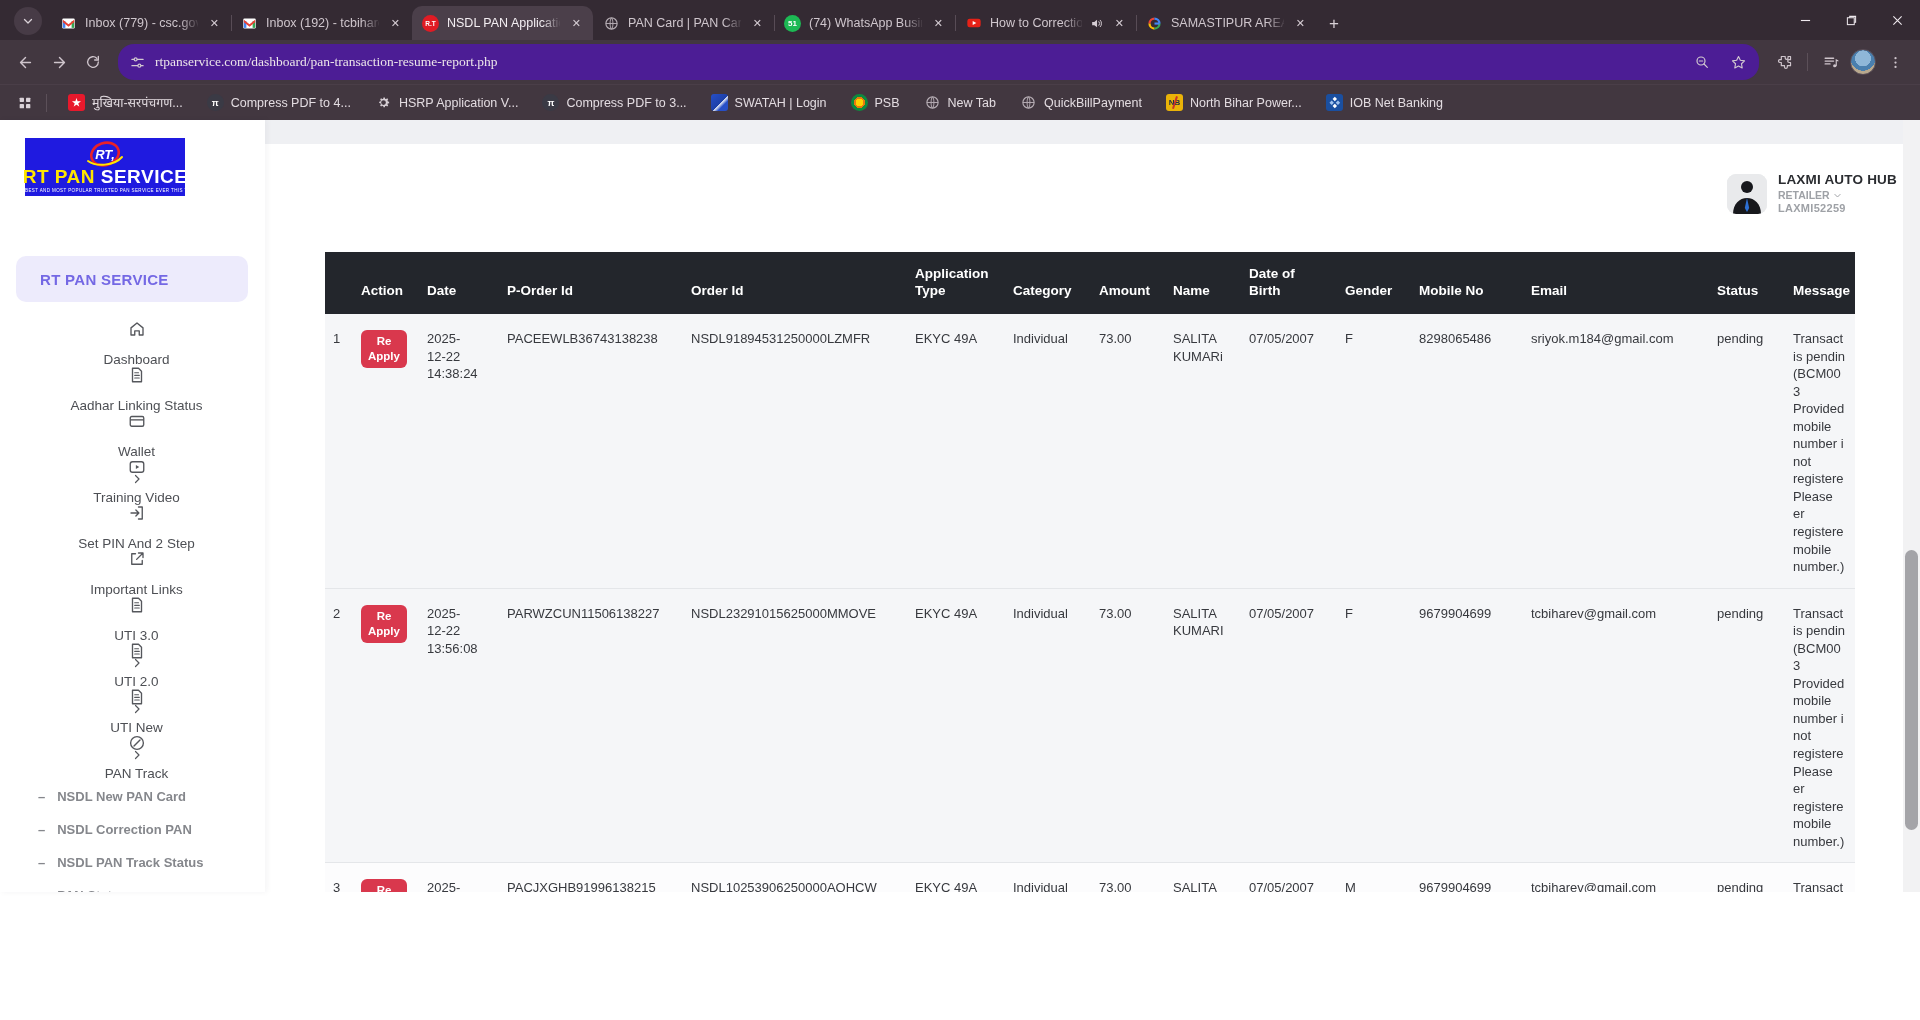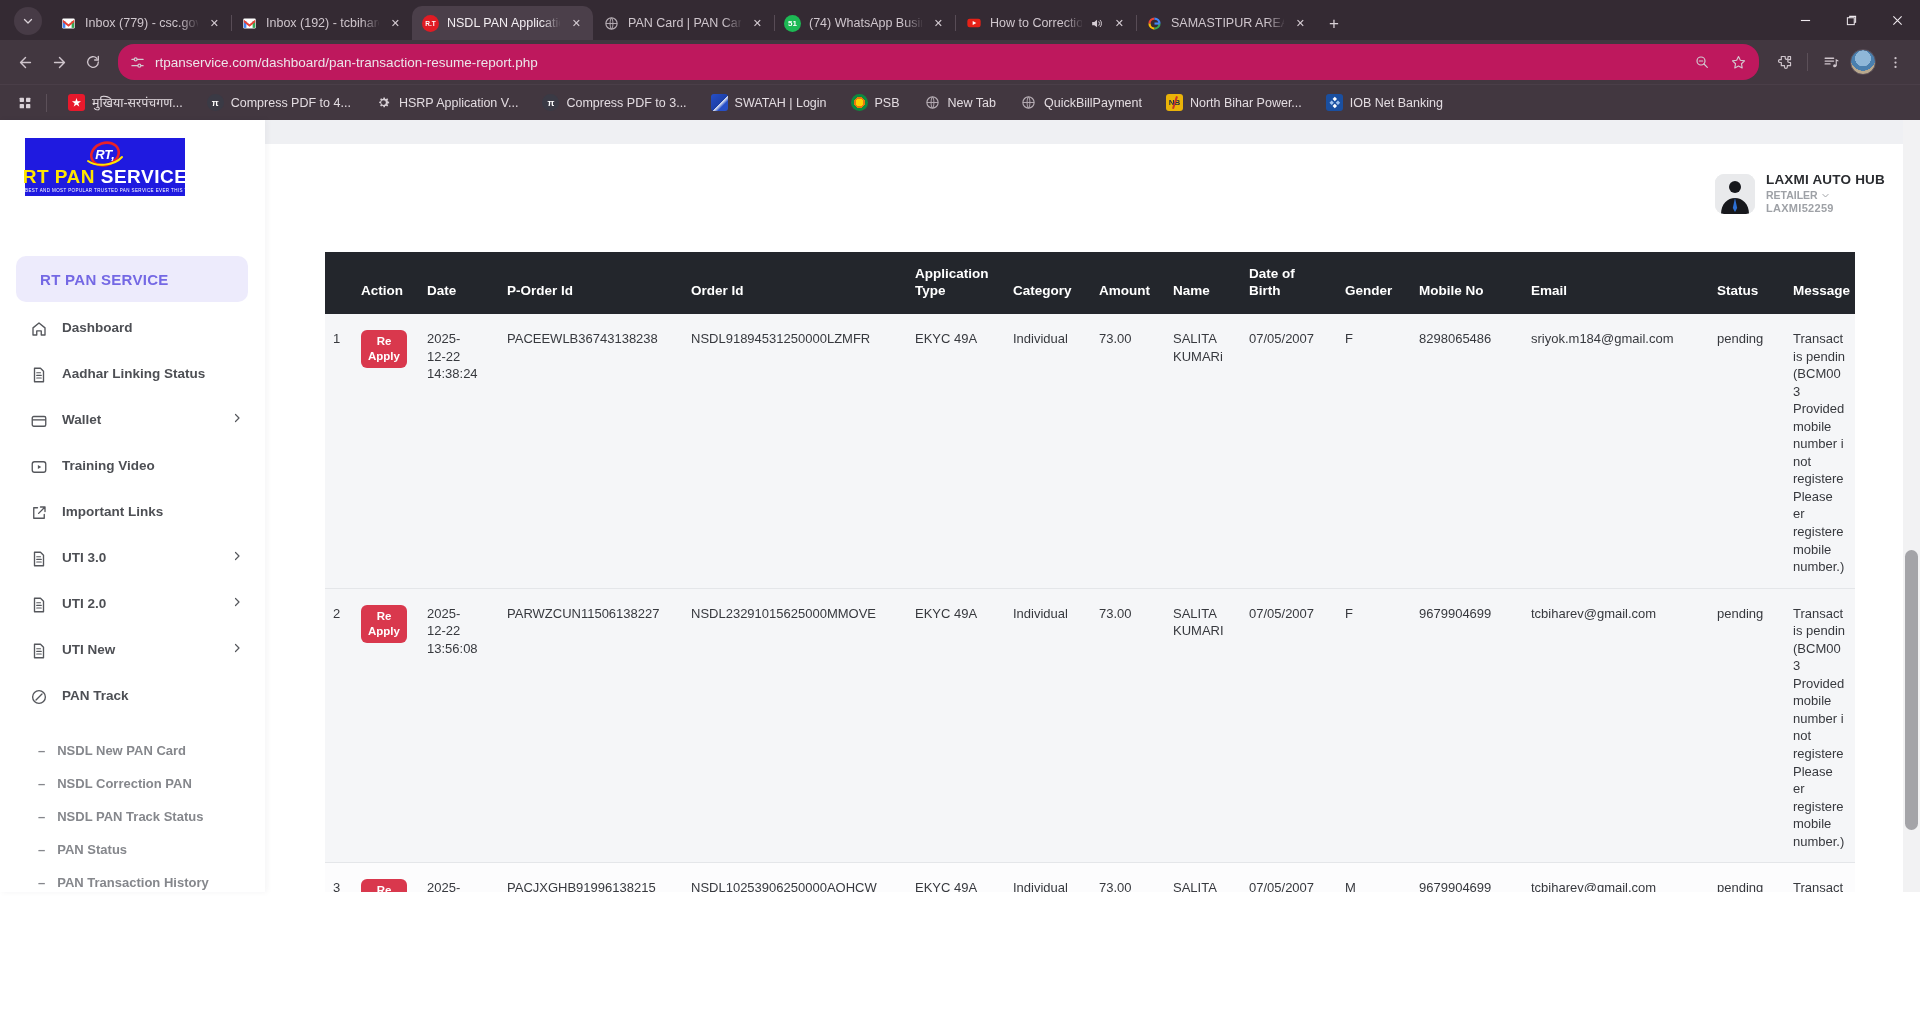--- a/index.html
+++ b/index.html
@@ -34,22 +34,22 @@
   .fav-psb { background:radial-gradient(circle at 50% 50%, #ffd200 0 32%, #e87a10 33% 45%, #0c8a3e 46% 100%); border-radius:50%; }
   .fav-nb { background:#eab308; border-radius:3px; } .fav-nb .fav-txt{ color:#1c2b4a; font-size:8px; }
   .fav-nb::after { content:''; position:absolute; left:8px; top:2px; bottom:2px; width:1.5px; background:#c8342a; transform:rotate(18deg); }
   .fav-iob { background:#1a4fa0; border-radius:3px; }
   .newtab-btn { color:#d8d0d6; font-size:17px; padding:0 12px 6px 12px; cursor:pointer; }
   .win-controls { position:absolute; right:0; top:0; height:40px; display:flex; align-items:center; }
   .win-btn { width:46px; height:40px; display:flex; align-items:center; justify-content:center; color:#efe9ee; font-size:12px; }
 
   .toolbar { height:44px; background:#423740; display:flex; align-items:center; padding:0 10px; gap:4px; }
   .nav-btn { width:30px; height:30px; border-radius:50%; display:flex; align-items:center; justify-content:center; color:#cfc5cc; flex:none; }
-  .omnibox { flex:1; height:36px; background:#be185d; border-radius:16px; display:flex; align-items:center;
-    padding:0 8px 0 12px; margin:0 6px; gap:10px; }
+  .omnibox { flex:1; height:36px; background:#4c1d95; border-radius:16px; display:flex; align-items:center;
+    padding:0 8px 0 12px; margin:0 6px; gap:10px;font-family:Liberation Serif, serif; }
   .omnibox .url { flex:1; color:#ece5ea; font-size:13.5px; white-space:nowrap; overflow:hidden; }
   .omni-ic { width:26px; height:26px; border-radius:50%; display:flex; align-items:center; justify-content:center; color:#d3cad1; flex:none; }
   .toolbar-sep { width:1px; height:18px; background:#5c5059; margin:0 4px; }
   .profile-avatar { width:26px; height:26px; border-radius:50%; flex:none;
     background:radial-gradient(circle at 50% 35%, #8fb7d8 0 40%, #4a7fae 41% 62%, #b9a98e 63% 100%); border:1px solid #5a4e58; }
 
   .bookbar { height:36px; background:#423740; display:flex; align-items:center; padding:0 12px; gap:4px;
     border-top:1px solid #4a3e48; }
   .apps-grid-btn { width:26px; height:26px; display:flex; align-items:center; justify-content:center; color:#d9d1d7; }
   .book-sep { width:1px; height:18px; background:#5c5059; margin:0 8px 0 4px; }
@@ -66,34 +66,34 @@
   .logo-swirl { position:absolute; top:1px; left:50%; transform:translateX(-50%); width:46px; height:30px; }
   .logo-title { font-size:19px; font-weight:800; letter-spacing:.5px; line-height:1;
     font-family:"Liberation Sans", sans-serif; white-space:nowrap; }
   .logo-title .y { color:#ffe600; } .logo-title .w { color:#fff; }
   .logo-tag { font-size:4.5px; color:#fff; letter-spacing:.4px; margin-top:2px; white-space:nowrap; }
 
   .brand-pill { position:absolute; left:16px; top:136px; width:232px; height:46px; background:#edebfc;
     border-radius:10px; display:flex; align-items:center; padding-left:24px;
     color:#7468e4; font-weight:bold; font-size:15px; letter-spacing:.3px; }
   .nav { position:absolute; left:0; top:200px; right:0; }
-  .nav-item { height:46px; display:flex; gap:14px; padding:0 22px 0 30px;
-    color:#4d4f54; font-size:13.5px; font-weight:bold; cursor:pointer; }
+  .nav-item { height:46px; display:flex; align-items:center; gap:14px; padding:0 22px 0 30px;
+    color:#4d4f54; font-size:13.5px; font-weight:normal; cursor:pointer;flex-direction:column; }
   .nav-item svg { flex:none; color:#55575c; }
   .nav-item .lbl { flex:1; }
   .nav-item .chev { color:#6b6d72; display:flex; }
   .nav-item.active { background:#ddd9f8; border-radius:10px; margin:0 10px; padding:0 12px 0 20px; color:#6f63e8; }
   .nav-item.active svg { color:#6f63e8; }
   .nav-sub { height:33px; display:flex; align-items:center; gap:12px; padding-left:38px;
     color:#85878c; font-size:13px; font-weight:bold; cursor:pointer; }
   .nav-sub .dash { color:#85878c; }
 
   .main { position:absolute; left:265px; right:17px; top:0; height:100%; background:#fff; overflow:hidden; }
   .main-strip { height:24px; background:#eff0f3; }
-  .user { position:absolute; top:52px; right:18px; display:flex; gap:11px; align-items:center; }
+  .user { position:absolute; top:52px; right:6px; display:flex; gap:11px; align-items:center; }
   .user-avatar { width:40px; height:40px; border-radius:9px; background:#e9eaec; overflow:hidden; flex:none; }
   .user-meta { line-height:1.25; }
   .user-name { font-size:13.5px; font-weight:bold; color:#2a2c30; letter-spacing:.2px; }
   .user-role { font-size:10.5px; color:#9ea1a6; font-weight:bold; display:flex; align-items:center; gap:3px; }
   .user-id { font-size:11px; color:#9ea1a6; font-weight:bold; letter-spacing:.3px; }
 
   .table-wrap { position:absolute; left:60px; top:132px; width:1530px; height:768px; overflow:hidden; }
   table { border-collapse:collapse; table-layout:fixed; width:1530px; }
   thead tr { height:62px; }
   th { background:#23262c; color:#fff; font-size:13.5px; font-weight:bold; text-align:left;
@@ -414,20 +414,29 @@
           </span>
         </div>
         <div class="nav-item">
           <span style="display:flex;">
             <svg width="18" height="18" viewBox="0 0 24 24">
               <rect x="3" y="5" width="18" height="14" rx="3" fill="none" stroke="currentColor" stroke-width="1.8"></rect>
               <path d="M10.5 9.2l4.5 2.8-4.5 2.8z" fill="currentColor"></path>
             </svg>
           </span>
           <span class="lbl">Training Video</span>
+        </div>
+        <div class="nav-item">
+          <span style="display:flex;">
+            <svg width="18" height="18" viewBox="0 0 24 24">
+              <path d="M14 4h5v16h-5" fill="none" stroke="currentColor" stroke-width="1.8" stroke-linecap="round" stroke-linejoin="round"></path>
+              <path d="M4 12h10M10.5 8l4 4-4 4" fill="none" stroke="currentColor" stroke-width="1.8" stroke-linecap="round" stroke-linejoin="round"></path>
+            </svg>
+          </span>
+          <span class="lbl">Set PIN And 2 Step</span>
         </div>
         <div class="nav-item">
           <span style="display:flex;">
             <svg width="18" height="18" viewBox="0 0 24 24">
               <path d="M10 5H5v14h14v-5" fill="none" stroke="currentColor" stroke-width="1.8" stroke-linecap="round" stroke-linejoin="round"></path>
               <path d="M14 4h6v6M20 4l-8.5 8.5" fill="none" stroke="currentColor" stroke-width="1.8" stroke-linecap="round" stroke-linejoin="round"></path>
             </svg>
           </span>
           <span class="lbl">Important Links</span>
         </div>

